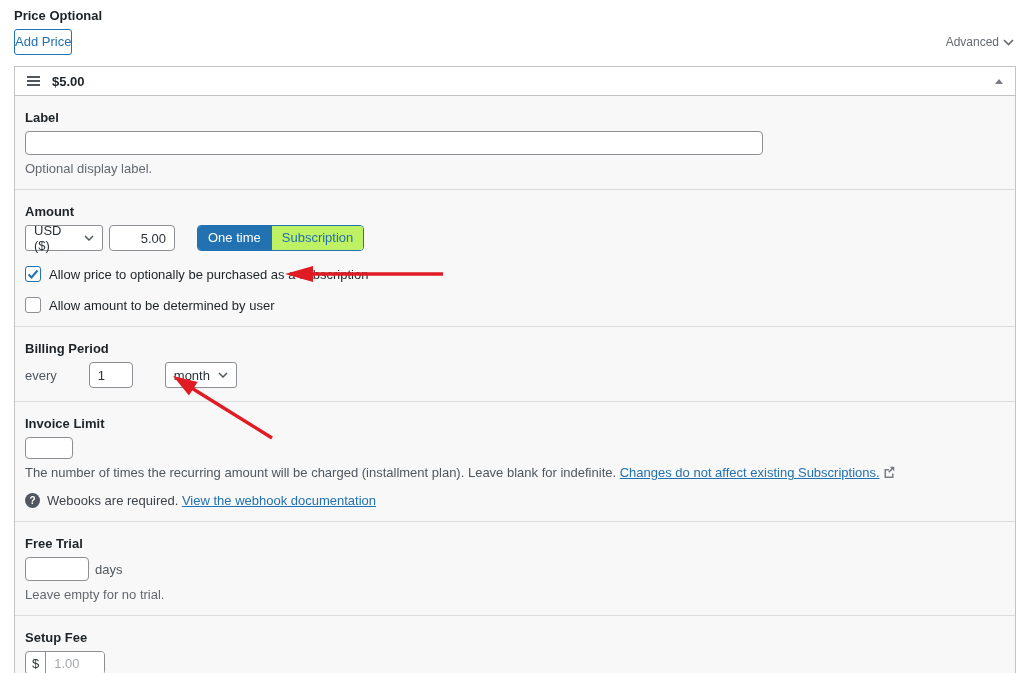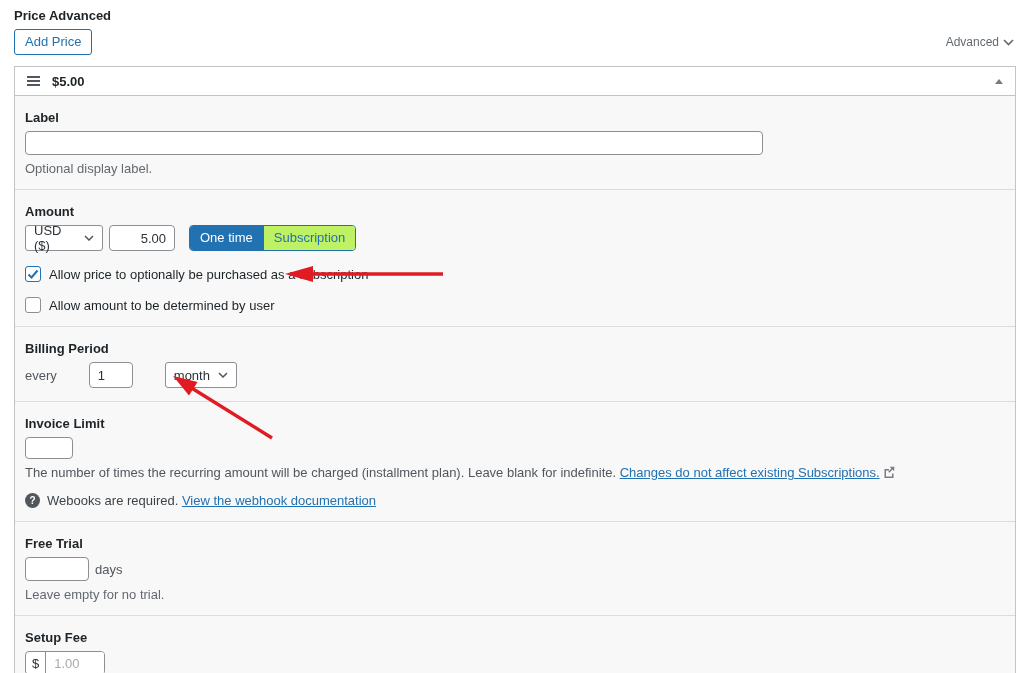--- a/index.html
+++ b/index.html
@@ -2,21 +2,21 @@
 <html><head>
 <meta charset="utf-8">
 <style>
   * { margin:0; padding:0; box-sizing:border-box; }
   html,body { width:1024px; height:673px; overflow:hidden; background:#fff;
     font-family:"Liberation Sans", sans-serif; font-size:13px; color:#1d2327; }
   .wrap { padding:8px 8px 0 14px; }
 
   .page-title { font-weight:bold; font-size:13px; color:#1d2327; }
   .topbar { position:relative; margin-top:6px; height:28px; }
-  .btn-secondary { display:inline-block; height:26px; line-height:24px; padding:0 10px;
+  .btn-secondary { display:inline-block; height:26px; line-height:24px; padding:0 0;
     background:#fff; border:1px solid #2271b1; border-radius:3px; color:#2271b1;
     font-size:13px; cursor:pointer; }
   .advanced { position:absolute; right:2px; top:6px; color:#646970; font-size:12px;
     display:flex; align-items:center; gap:4px; cursor:pointer; }
 
   .panel { margin-top:9px; border:1px solid #c3c4c7; background:#f8f8f8; }
   .panel-header { height:29px; background:#fff; border-bottom:1px solid #c3c4c7;
     display:flex; align-items:center; padding:0 12px; gap:12px; }
   .drag-handle { display:flex; flex-direction:column; gap:2px; cursor:move; }
   .drag-handle span { display:block; width:13px; height:2px; background:#50575e; }
@@ -34,21 +34,21 @@
     height:24px; padding:0 8px; font-size:13px; font-family:inherit; color:#2c3338; }
   .input-wide { width:738px; height:22px; }
   .row { display:flex; align-items:center; gap:6px; }
 
   .select { background:#fff; border:1px solid #8c8f94; border-radius:3px; height:26px;
     display:inline-flex; align-items:center; gap:8px; padding:0 8px; cursor:pointer;
     color:#2c3338; }
   .chev svg { display:block; }
 
   .toggle-group { display:inline-flex; border:1px solid #2271b1; border-radius:4px;
-    overflow:hidden; margin-left:8px; height:26px; }
+    overflow:hidden; margin-left:16px; height:26px; }
   .toggle-btn { padding:0 10px; line-height:24px; font-size:13px; cursor:pointer;
     background:#bef264; color:#2271b1; }
   .toggle-btn.active { background:#2271b1; color:#fff; }
 
   .checkbox-item { display:flex; align-items:center; gap:8px; margin-top:15px;
     position:relative; }
   .cb { width:16px; height:16px; background:#fff; border:1px solid #8c8f94;
     border-radius:3px; display:inline-flex; align-items:center; justify-content:center;
     cursor:pointer; flex:none; }
   .cb.checked { border-color:#2271b1; }
@@ -70,21 +70,21 @@
     font-family:inherit; }
   .fee-input::placeholder { color:#a7aaad; }
 
   .billing-row { position:relative;gap:32px; }
 </style>
 </head>
 <body>
 
 <div class="wrap">
 
-  <div class="page-title">Price Advanced</div>
+  <div class="page-title">Price Optional</div>
 
   <div class="topbar">
     <button class="btn-secondary">Add Price</button>
     <div class="advanced">
       <span>Advanced</span>
       <span class="chev">
         <svg width="11" height="7" viewBox="0 0 11 7">
             <path d="M1 1 L5.5 5.5 L10 1" fill="none" stroke="#646970" stroke-width="1.6"></path>
           </svg>
       </span>

